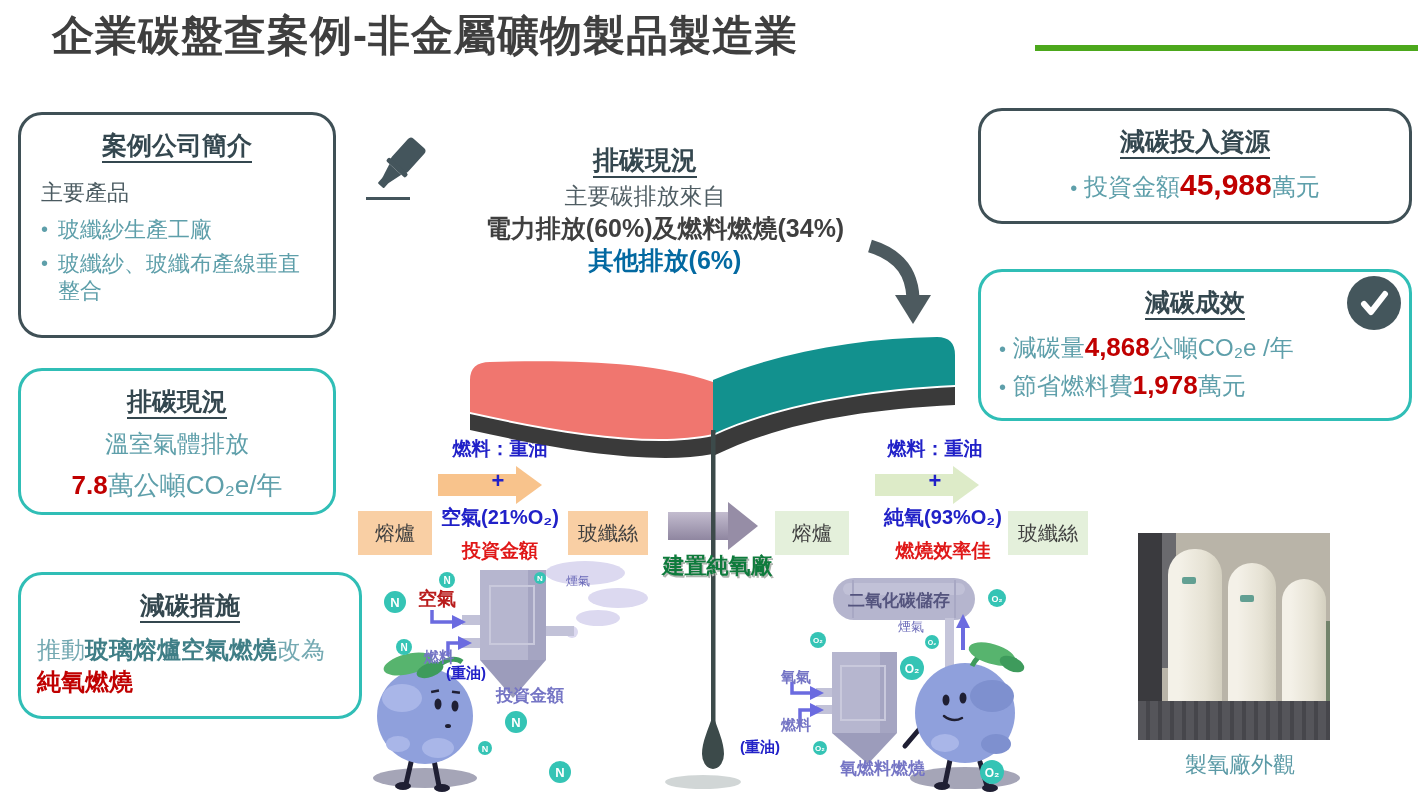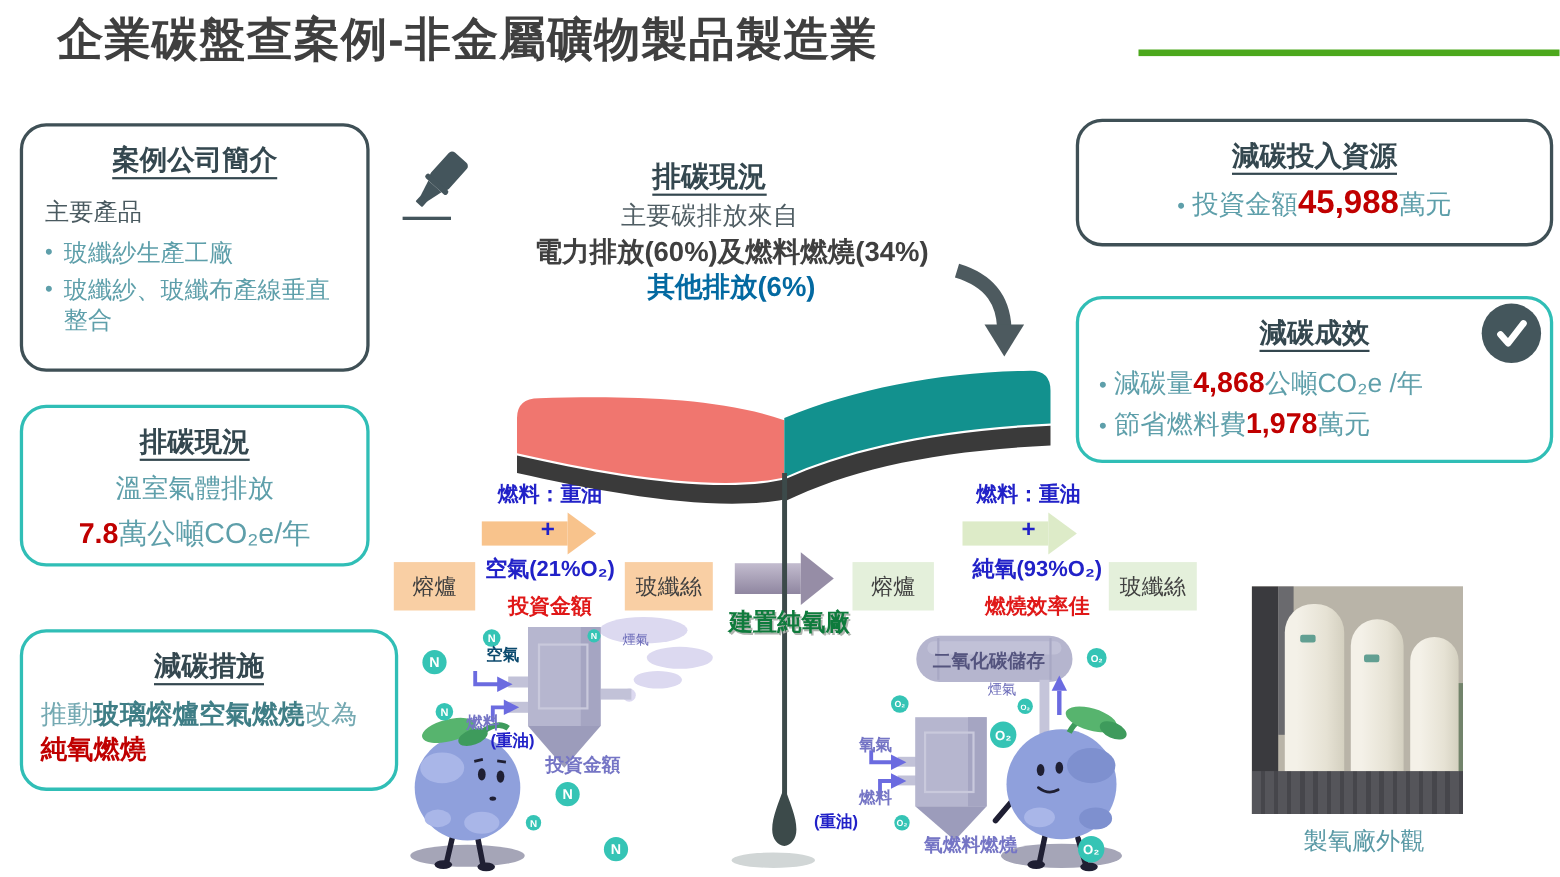--- a/index.html
+++ b/index.html
@@ -242,21 +242,21 @@
       <text x="77" y="25.5" font-size="10">N</text>
       <text x="25" y="48.5" font-size="13">N</text>
       <text x="34" y="92.5" font-size="10">N</text>
       <text x="170" y="23" font-size="8">N</text>
       <text x="146" y="168.5" font-size="13">N</text>
       <text x="115" y="193.5" font-size="9">N</text>
       <text x="190" y="218.5" font-size="13">N</text>
     </g>
   </svg>
   <div class="t" style="left:566px; top:573px; font-size:12px; color:#6A6AB8;">煙氣</div>
-  <div class="t" style="left:418px; top:586px; font-size:15px; font-weight:bold; color:#0c4a6e;margin-left:24px;">空氣</div>
+  <div class="t" style="left:418px; top:586px; font-size:19px; font-weight:bold; color:#b91c1c;">空氣</div>
   <div class="t" style="left:424px; top:648px; font-size:15px; font-weight:bold; color:#7575C5;">燃料</div>
   <div class="t blue-lbl" style="left:446px; top:664px; font-size:15px;">(重油)</div>
   <div class="t c" style="left:470px; top:684px; width:120px; font-size:17px; font-weight:bold; color:#7575C5;">投資金額</div>
 
   <svg style="left:740px; top:558px;" width="295" height="239" viewBox="0 0 295 239">
     <rect x="93" y="20" width="142" height="42" rx="21" fill="#B5B5CE"></rect>
     <rect x="103" y="25" width="122" height="12" rx="6" fill="#C6C6DC" opacity="0.7"></rect>
     <line x1="113" y1="22" x2="113" y2="60" stroke="#A8A8C4" stroke-width="2"></line>
     <line x1="215" y1="22" x2="215" y2="60" stroke="#A8A8C4" stroke-width="2"></line>
     <rect x="205" y="60" width="9" height="60" fill="#C5C5DA"></rect>

